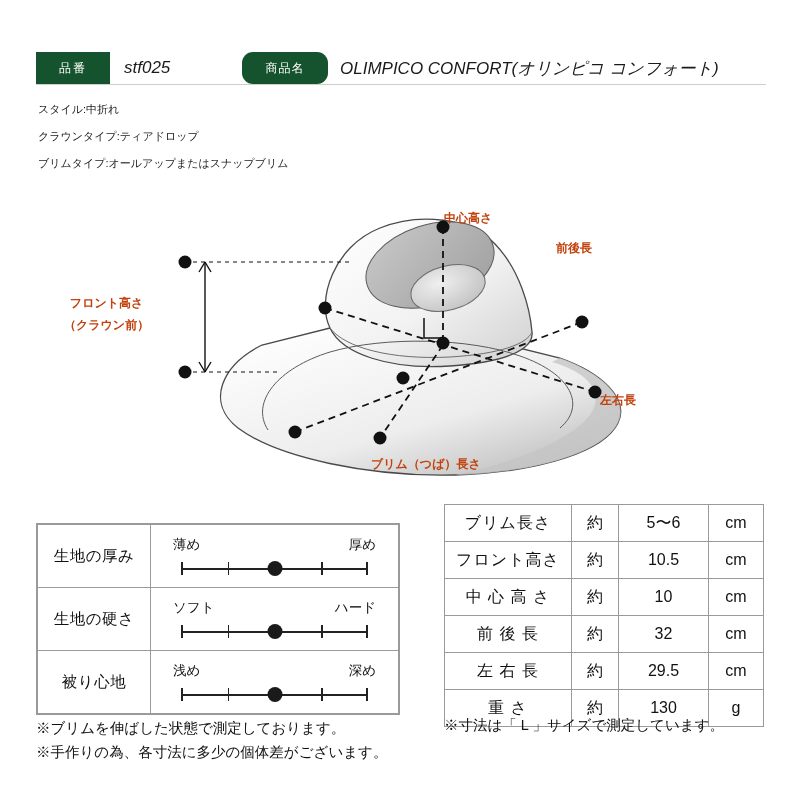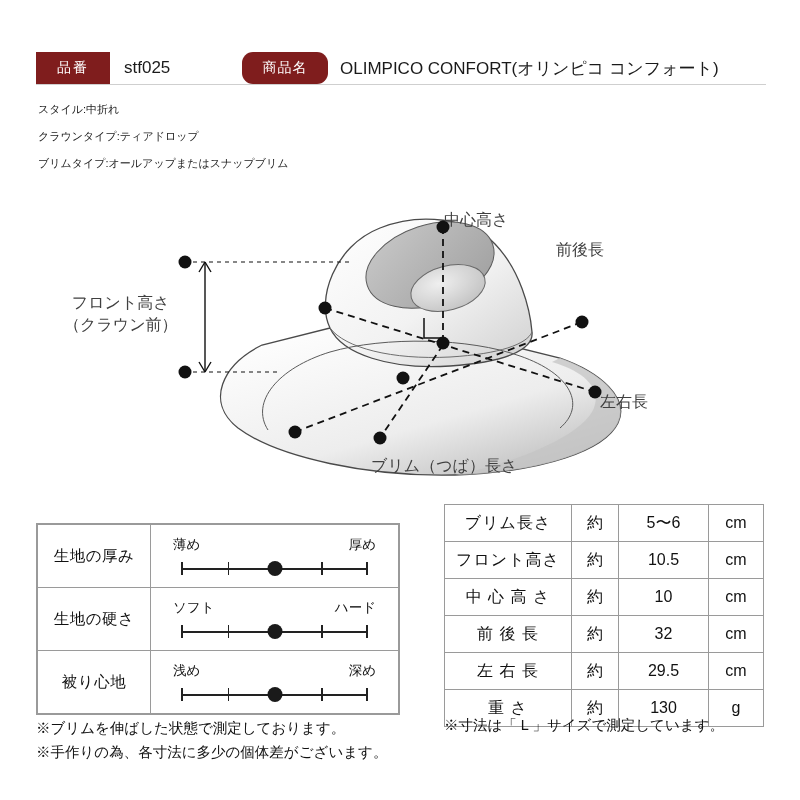--- a/index.html
+++ b/index.html
@@ -25,39 +25,40 @@
   .header {
     position: absolute;
     left: 36px;
     top: 52px;
     width: 730px;
     height: 32px;
     display: flex;
     align-items: stretch;
   }
   .hdr-label {
-    background: #7f1d1d;
+    background: #14532d;
     color: #ffffff;
-    font-size: 14px;
+    font-size: 12px;
     letter-spacing: 2px;
     display: flex;
     align-items: center;
     justify-content: center;
     padding: 0 10px;
     box-sizing: border-box;
   }
   .hdr-label.l1 { width: 74px; }
   .hdr-label.l2 { width: 86px; letter-spacing: 1px; border-radius: 11px; }
   .hdr-value {
     display: flex;
     align-items: center;
     font-size: 17px;
     padding-left: 12px;
     color: #1a1a1a;
     white-space: nowrap;
+    font-style: italic;
   }
   .hdr-value.v1 { width: 118px; padding-left: 14px; }
   .hdr-value.v2 { flex: 1; }
   .hdr-rule {
     position: absolute;
     left: 36px;
     top: 84px;
     width: 730px;
     height: 1px;
     background: #cfcfcf;
@@ -78,24 +79,24 @@
   .diagram {
     position: absolute;
     left: 0;
     top: 140px;
     width: 800px;
     height: 350px;
   }
   .diagram svg { display: block; }
   .dlabel {
     position: absolute;
-    font-size: 16px;
-    color: #404040;
+    font-size: 12px;
+    color: #c2410c;
     white-space: nowrap;
-    font-weight: 400;
+    font-weight: 700;
   }
   .dlabel.two {
     line-height: 22px;
     text-align: center;
   }
 
   
   .meters {
     position: absolute;
     left: 36px;

